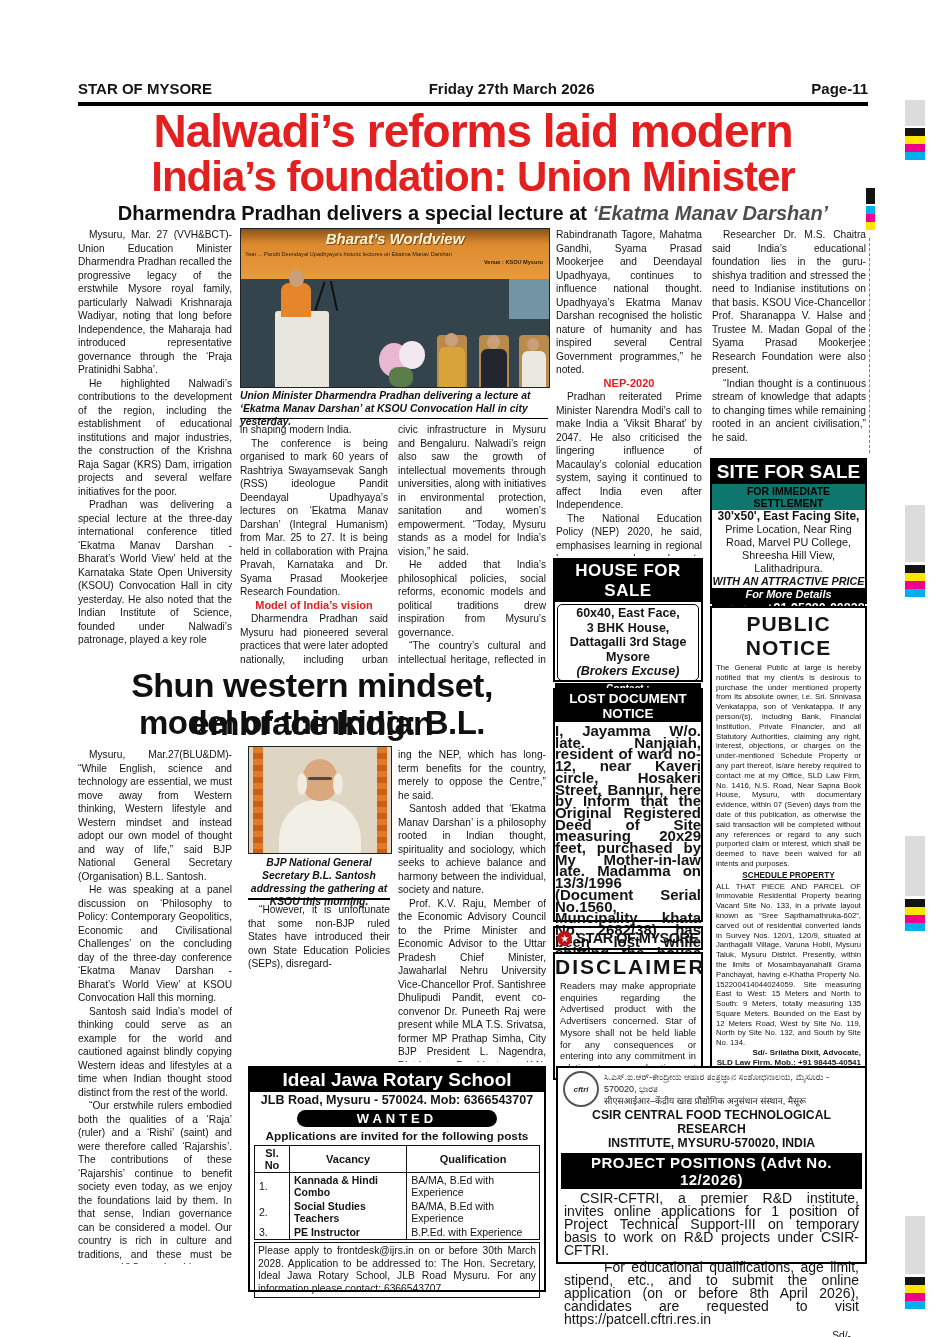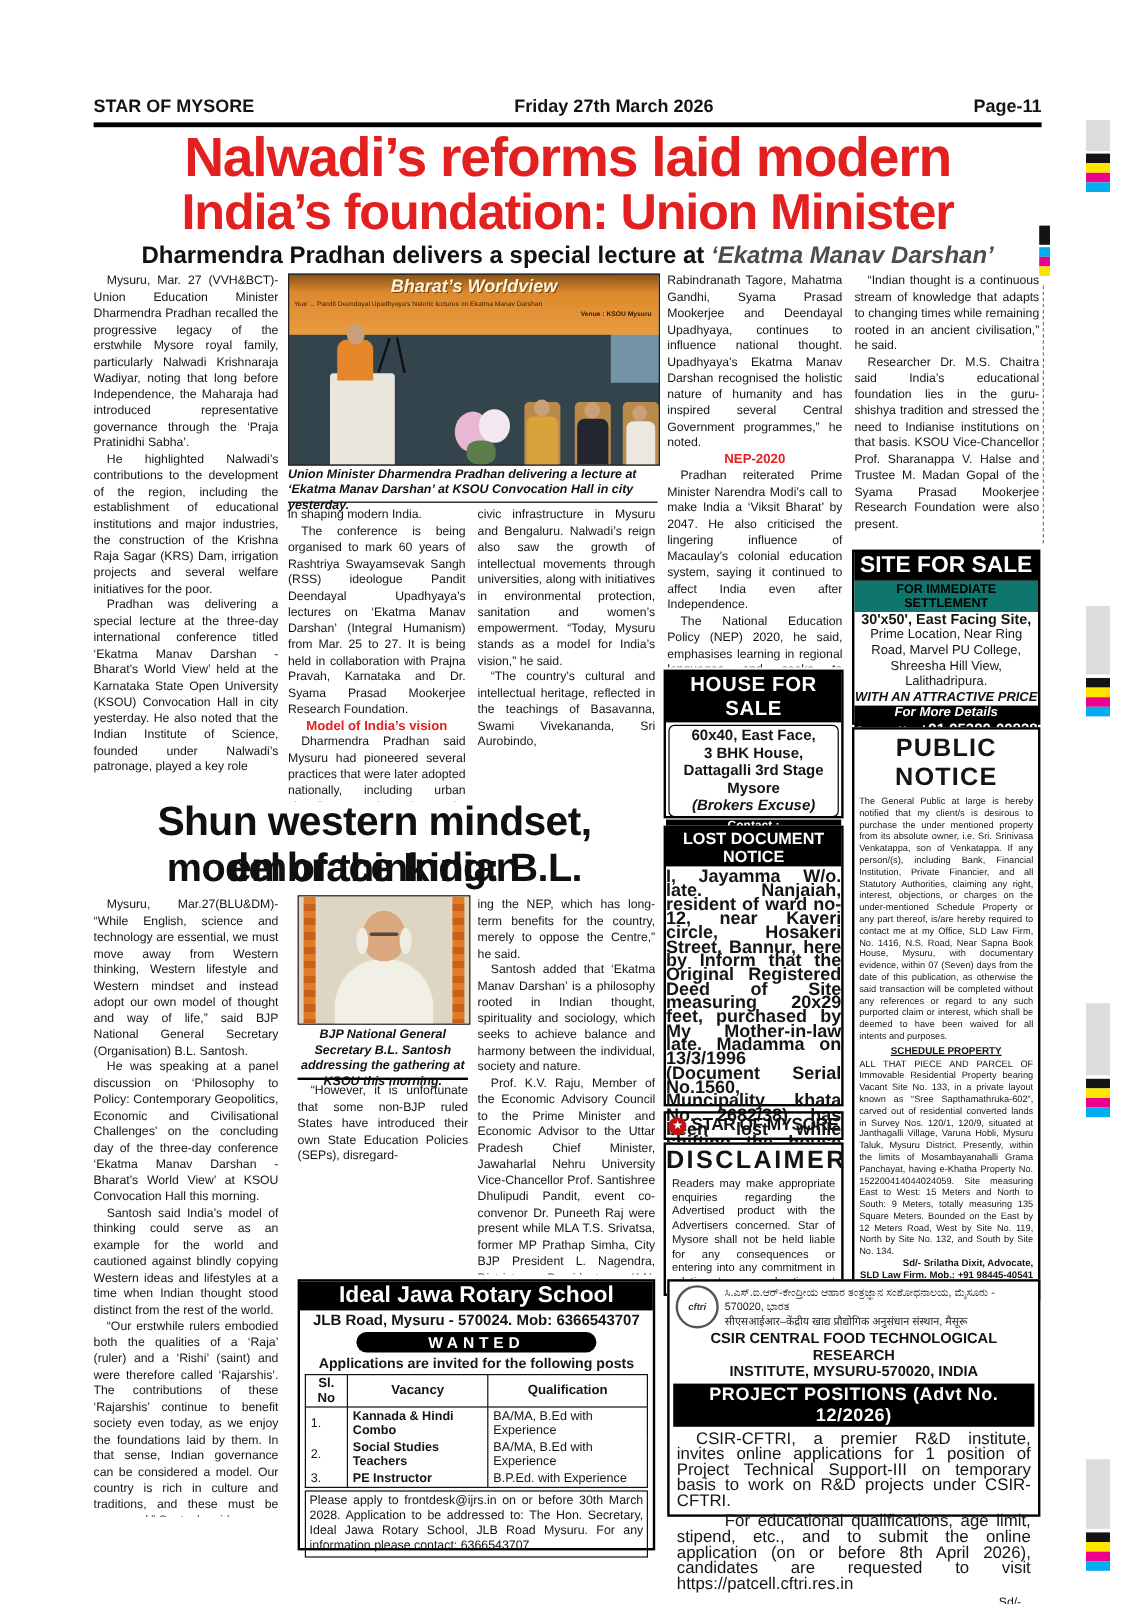--- a/index.html
+++ b/index.html
@@ -161,20 +161,21 @@
   </div>
 
   <div class="abs col" style="left:240px;top:423px;width:148px;height:245px;">
     <p class="ni">in shaping modern India.</p>
     <p>The conference is being organised to mark 60 years of Rashtriya Swayamsevak Sangh (RSS) ideologue Pandit Deendayal Upadhyaya’s lectures on ‘Ekatma Manav Darshan’ (Integral Humanism) from Mar. 25 to 27. It is being held in collaboration with Prajna Pravah, Karnataka and Dr. Syama Prasad Mookerjee Research Foundation.</p>
     <p class="xhead">Model of India’s vision</p>
     <p>Dharmendra Pradhan said Mysuru had pioneered several practices that were later adopted nationally, including urban cleanliness, planned roads, parks and</p>
   </div>
   <div class="abs col" style="left:398px;top:423px;width:148px;height:245px;">
     <p class="ni">civic infrastructure in Mysuru and Bengaluru. Nalwadi’s reign also saw the growth of intellectual movements through universities, along with initiatives in environmental protection, sanitation and women’s empowerment. “Today, Mysuru stands as a model for India’s vision,” he said.</p>
+    <p>He added that India’s philosophical policies, social reforms, economic models and political traditions drew inspiration from Mysuru’s governance.</p>
     <p>“The country’s cultural and intellectual heritage, reflected in the teachings of Basavanna, Swami Vivekananda, Sri Aurobindo,</p>
   </div>
 
   <div class="abs col" style="left:556px;top:228px;width:146px;height:328px;">
     <p class="ni">Rabindranath Tagore, Mahatma Gandhi, Syama Prasad Mookerjee and Deendayal Upadhyaya, continues to influence national thought. Upadhyaya’s Ekatma Manav Darshan recognised the holistic nature of humanity and has inspired several Central Government programmes,” he noted.</p>
     <p class="xhead">NEP-2020</p>
     <p>Pradhan reiterated Prime Minister Narendra Modi’s call to make India a ‘Viksit Bharat’ by 2047. He also criticised the lingering influence of Macaulay’s colonial education system, saying it continued to affect India even after Independence.</p>
     <p>The National Education Policy (NEP) 2020, he said, emphasises learning in regional languages and seeks to Indianise the education system.</p>
   </div>
 
@@ -185,22 +186,22 @@
       <div class="house-line">3 BHK House,</div>
       <div class="house-line">Dattagalli 3rd Stage</div>
       <div class="house-line">Mysore</div>
       <div class="house-line" style="font-style:italic;">(Brokers Excuse)</div>
     </div>
     <div class="band" style="font-size:10px;padding:0;">Contact :</div>
     <div class="house-phone">99721 22530</div>
   </div>
 
   <div class="abs col" style="left:712px;top:228px;width:154px;height:228px;">
+    <p>Researcher Dr. M.S. Chaitra said India’s educational foundation lies in the guru-shishya tradition and stressed the need to Indianise institutions on that basis. KSOU Vice-Chancellor Prof. Sharanappa V. Halse and Trustee M. Madan Gopal of the Syama Prasad Mookerjee Research Foundation were also present.</p>
     <p>“Indian thought is a continuous stream of knowledge that adapts to changing times while remaining rooted in an ancient civilisation,” he said.</p>
-    <p>Researcher Dr. M.S. Chaitra said India’s educational foundation lies in the guru-shishya tradition and stressed the need to Indianise institutions on that basis. KSOU Vice-Chancellor Prof. Sharanappa V. Halse and Trustee M. Madan Gopal of the Syama Prasad Mookerjee Research Foundation were also present.</p>
   </div>
 
   <div class="abs adbox" style="left:710px;top:458px;width:157px;height:146px;">
     <div class="band" style="font-size:19px;padding:1px 0;">SITE FOR SALE</div>
     <div class="site-gray">FOR IMMEDIATE SETTLEMENT</div>
     <div class="site-body" style="font-weight:bold;font-size:12px;">30'x50', East Facing Site,</div>
     <div class="site-body">Prime Location, Near Ring Road, Marvel PU College, Shreesha Hill View, Lalithadripura.</div>
     <div class="site-body" style="font-weight:bold;font-style:italic;">WITH AN ATTRACTIVE PRICE</div>
     <div class="band" style="font-size:11px;font-style:italic;padding:0;">For More Details</div>
     <div class="band" style="font-size:12.5px;padding:1px 0;">

